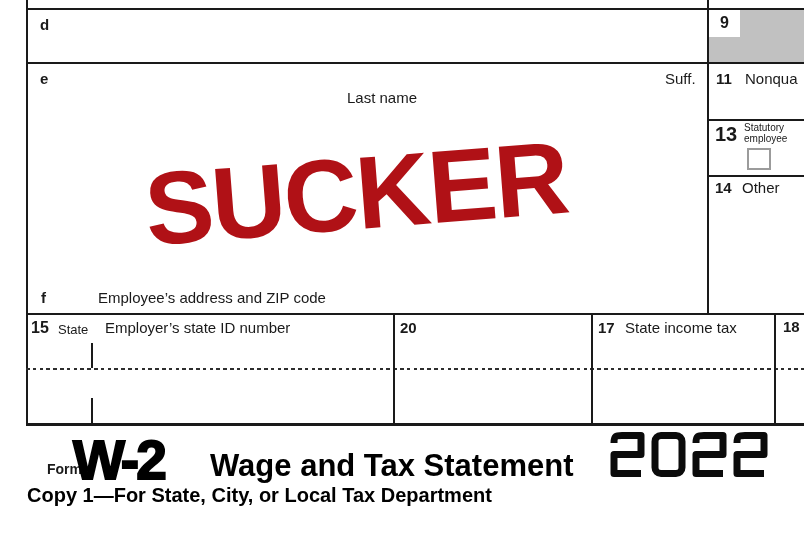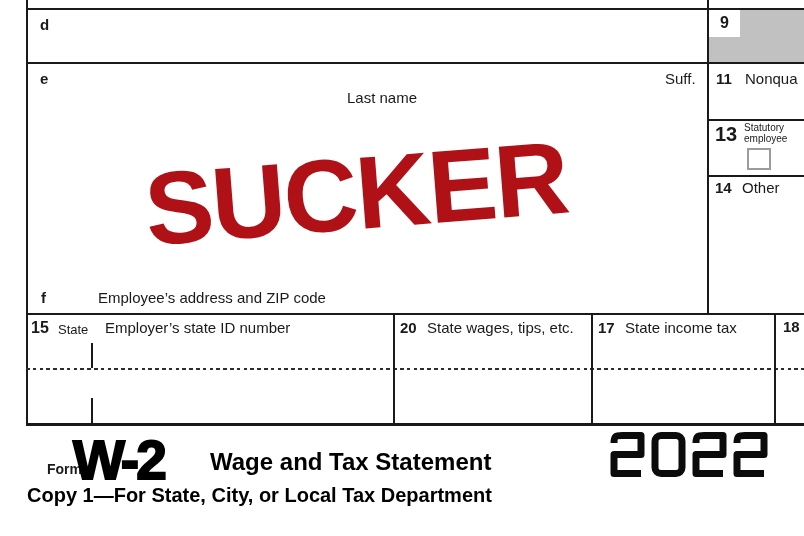--- a/index.html
+++ b/index.html
@@ -30,21 +30,21 @@
   .watermark {
     position:absolute; left:135px; top:142px; width:442px; height:104px;
     line-height:104px; text-align:center; font-size:103px; font-weight:bold;
     letter-spacing:-2px; white-space:nowrap;
   }
   .f-form { position:absolute; left:27px; top:461px; font-size:14px; font-weight:bold;padding-left:20px; }
   .f-w2 {
     position:absolute; left:73px; top:433px; font-size:55px; line-height:55px;
     font-weight:900; letter-spacing:-3px; -webkit-text-stroke:2px #000; color:#000;
   }
-  .f-title { position:absolute; left:210px; top:448px; font-size:24px; font-weight:bold; color:#000; white-space:nowrap; }
+  .f-title { position:absolute; left:210px; top:448px; font-size:31px; font-weight:bold; color:#000; white-space:nowrap; }
   .f-copy { position:absolute; left:27px; top:484px; font-size:20px; font-weight:bold; color:#000; white-space:nowrap; }
   .f-year { position:absolute; left:610px; top:431px; display:flex; gap:6px; }
   .f-year svg { display:block; }
 </style>
 </head>
 <body>
 
 <div class="sheet">
 
   <div class="vl" style="left:26px; top:0; height:426px;"></div>
@@ -85,21 +85,20 @@
 
   <div class="watermark" style="color: rgb(176, 17, 22); transform: rotate(-4.5deg);">SUCKER</div>
 
   <span class="lbl num" style="left:41px; top:289px;">f</span>
   <span class="lbl" style="left:53px; top:289px;margin-left:45px;">Employee’s address and ZIP code</span>
 
   <span class="lbl num" style="left:31px; top:319px; font-size:16px;">15</span>
   <span class="lbl" style="left:58px; top:321px; font-size:13px;">State</span>
   <span class="lbl" style="left:105px; top:319px;">Employer’s state ID number</span>
   <span class="lbl num" style="left:400px; top:319px;">20</span>
-  <span class="lbl" style="left:427px; top:319px;">State wages, tips, etc.</span>
   <span class="lbl num" style="left:598px; top:319px;">17</span>
   <span class="lbl" style="left:625px; top:319px;">State income tax</span>
   <span class="lbl num" style="left:783px; top:318px;">18</span>
 
   <span class="f-form">Form</span>
   <span class="f-w2">W-2</span>
   <span class="f-title">Wage and Tax Statement</span>
   <div class="f-year" id="year-digits">
       <svg width="35" height="47" viewBox="0 0 35 47">
         <g fill="none" stroke="#0b0b0b" stroke-width="7" stroke-linejoin="round" stroke-linecap="butt">

